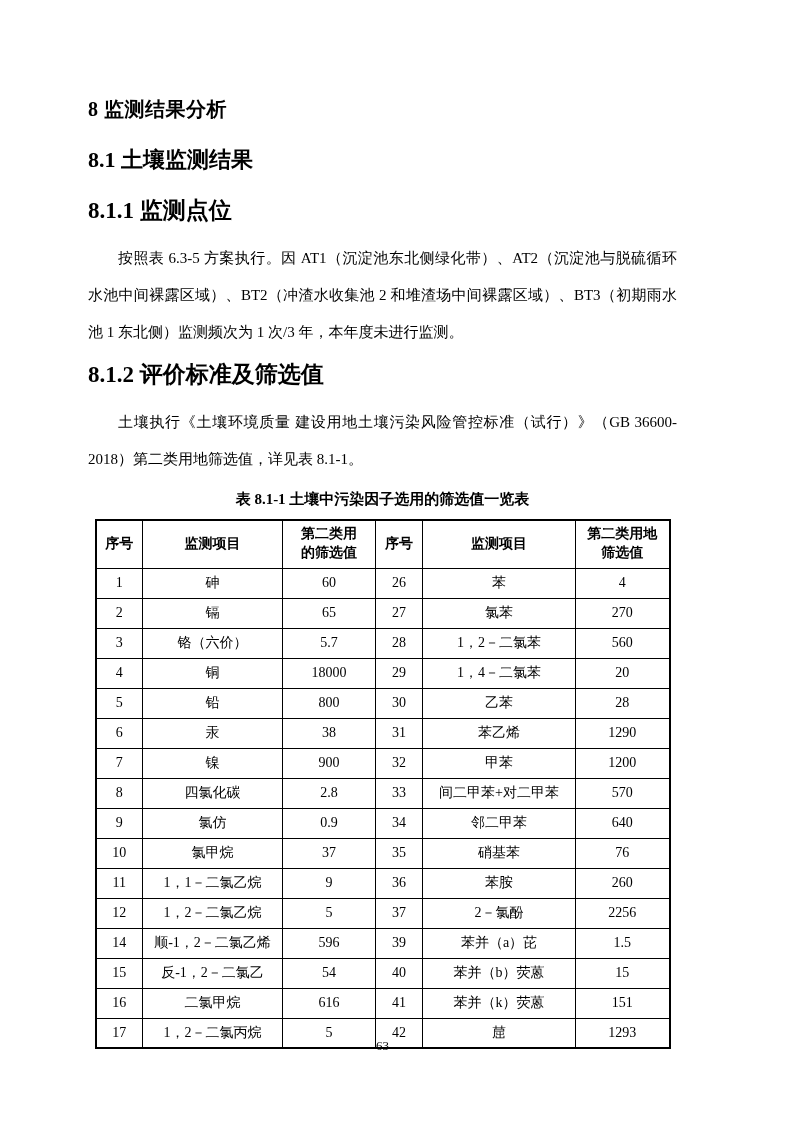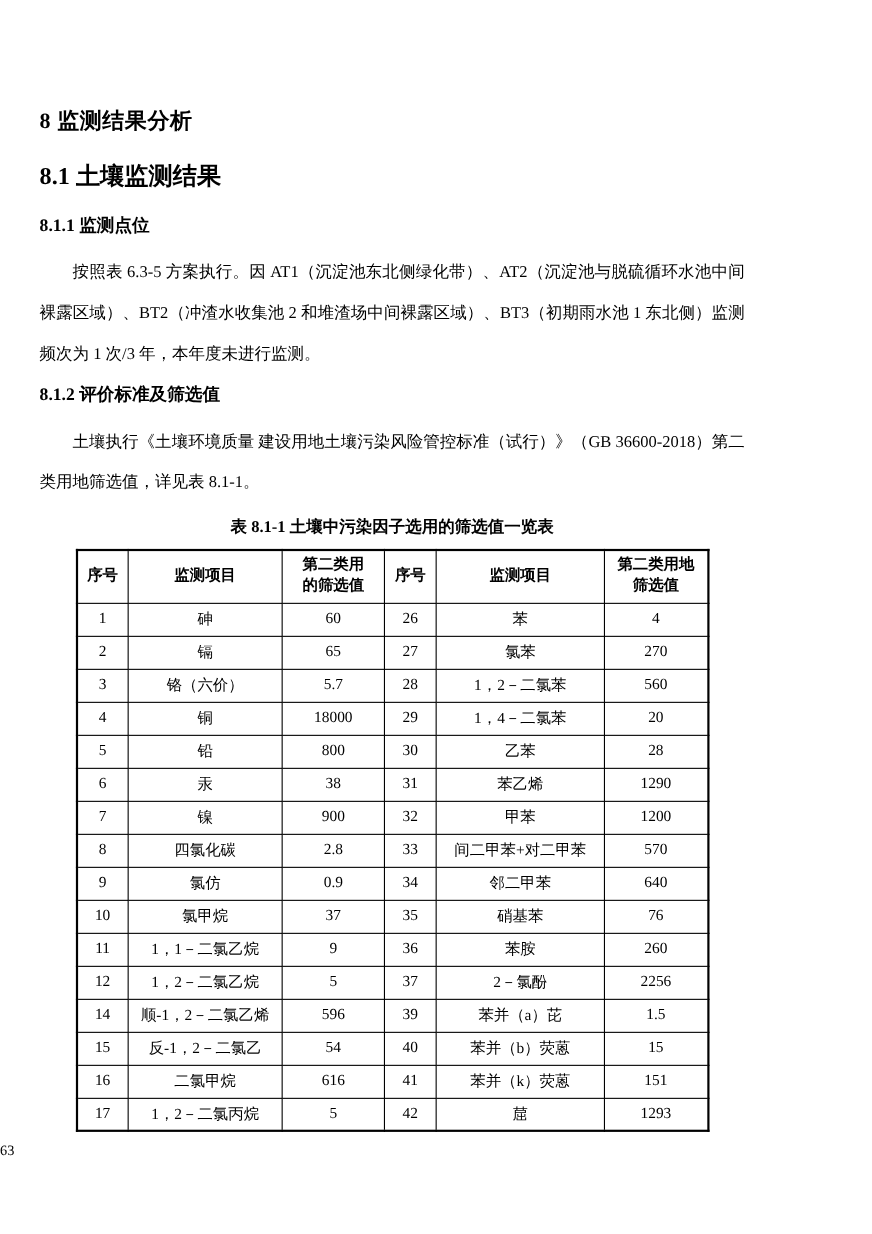--- a/index.html
+++ b/index.html
@@ -8,36 +8,36 @@
     width: 793px;
     height: 1122px;
     position: relative;
     font-family: "Liberation Serif", "DejaVu Serif", serif;
     color: #000000;
     overflow: hidden;
   }
   .page {
     width: 765px;
     height: 1122px;
-    padding: 96px 88px 0 36px;
+    padding: 96px 88px 0 88px;
     position: relative;
   }
   .h1 {
     font-size: 20px;
     font-weight: bold;
     letter-spacing: 0.5px;
     margin-bottom: 22px;
   }
   .h2 {
     font-size: 22px;
     font-weight: bold;
     margin-bottom: 20px;
   }
   .h3 {
-    font-size: 16px;
+    font-size: 23px;
     font-weight: bold;
     margin-bottom: 14px;
   }
   .para {
     font-size: 15px;
     line-height: 37px;
     text-align: justify;
     text-indent: 2em;
     margin-bottom: 8px;
   }
@@ -73,21 +73,21 @@
   }
   table.data-table td {
     height: 30px;
     font-weight: normal;
   }
   .page-number {
     position: absolute;
     left: 0;
     right: 0;
     top: 1038px;
-    text-align: left;
+    text-align: center;
     font-size: 13px;
   }
 </style>
 </head>
 <body>
 
 <div class="page">
 
   <div class="h1">8   监测结果分析</div>
 

